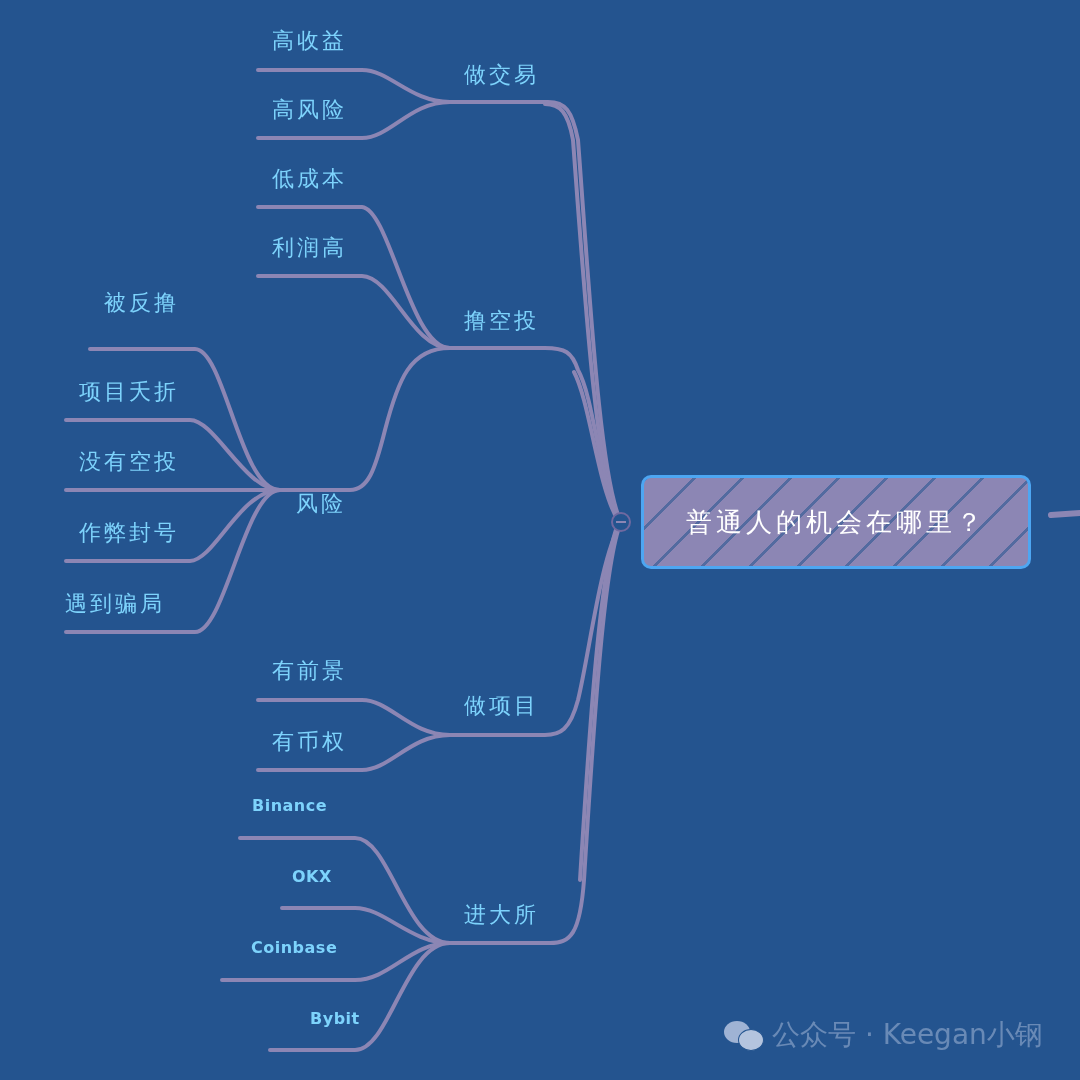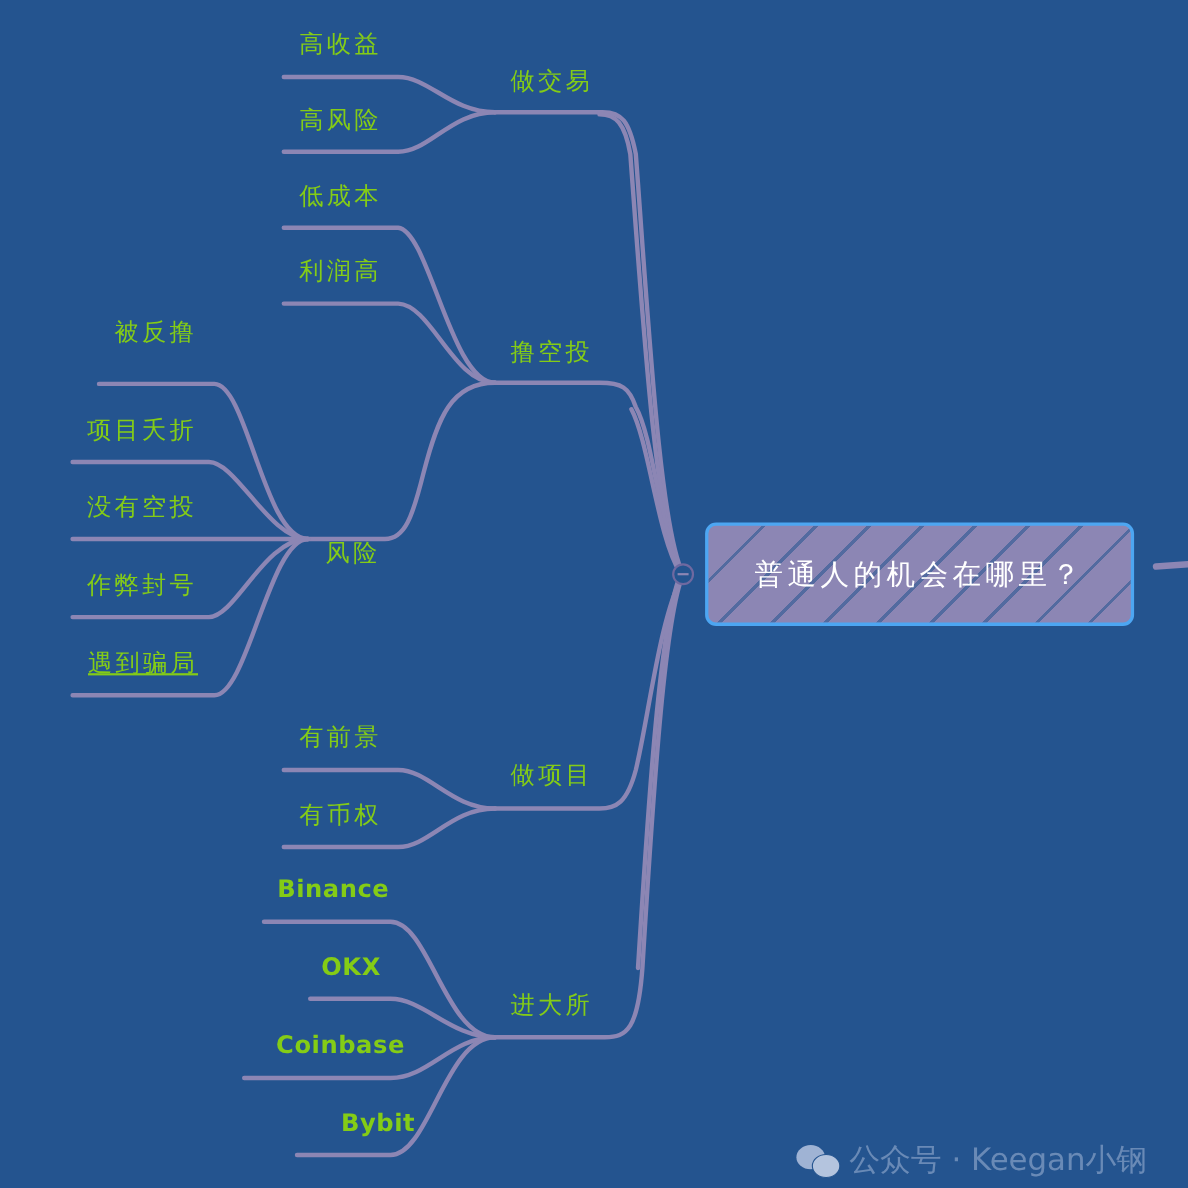--- a/index.html
+++ b/index.html
@@ -4,43 +4,43 @@
 <style>
   html, body { margin: 0; padding: 0; }
   body {
     width: 1080px; height: 1080px; overflow: hidden;
     background: #24548f;
     font-family: "DejaVu Sans", "Liberation Sans", sans-serif;
     position: relative;
   }
   #canvas { position: absolute; left: 0; top: 0; width: 1080px; height: 1080px; }
   .lbl {
-    position: absolute; color: #84cc16; font-size: 22px; letter-spacing: 3px;
+    position: absolute; color: #7dd3fc; font-size: 22px; letter-spacing: 3px;
     white-space: nowrap; line-height: 1;
   }
-  .lbl.en { letter-spacing: 0.5px; font-weight: bold; font-size: 22px; }
+  .lbl.en { letter-spacing: 0.5px; font-weight: bold; font-size: 16px; }
   #root-node {
     position: absolute; left: 641px; top: 475px; width: 390px; height: 94px;
     border: 3px solid #4da6f2; border-radius: 10px; box-sizing: border-box;
     background:
       repeating-linear-gradient(135deg, rgba(36,84,143,0.55) 0 3px, transparent 3px 34px),
       #8c86b4;
     display: flex; align-items: center; justify-content: center;
   }
   #root-node .root-text {
     color: #ffffff; font-size: 26px; letter-spacing: 4px;
   }
   #collapse-toggle {
     position: absolute; left: 611px; top: 512px; width: 20px; height: 20px;
     border-radius: 50%; border: 2px solid #6f69a0; box-sizing: border-box;
     background: #24548f; display: flex; align-items: center; justify-content: center;
   }
   #collapse-toggle span { display:block; width: 10px; height: 2px; background: #8c86b4; }
   #watermark {
-    position: absolute; left: 722px; top: 1010px; height: 50px; display: flex; align-items: center; margin-top: 20px;
+    position: absolute; left: 722px; top: 1010px; height: 50px; display: flex; align-items: center;
   }
   #watermark .wechat-icon { width: 44px; height: 36px; position: relative; margin-right: 6px; }
   #watermark .bubble1 { position:absolute; left:2px; top:4px; width:26px; height:22px; border-radius:50%; background:#9fb3d4; }
   #watermark .bubble2 { position:absolute; left:16px; top:12px; width:24px; height:20px; border-radius:50%; background:#b4c4de; border:1px solid #24548f; }
   #watermark .faint {
     position: absolute; left: 50px; top: 6px; color: rgba(190,205,230,0.45); font-size: 28px; white-space: nowrap;
   }
   #watermark .main {
     position: relative; color: #ffffff; font-size: 30px; white-space: nowrap;
     text-shadow: 0 0 3px rgba(0,0,0,0.5);
@@ -104,21 +104,21 @@
 <div class="lbl" style="left:272px; top:99px;">高风险</div>
 
 <div class="lbl" style="left:272px; top:168px;">低成本</div>
 <div class="lbl" style="left:272px; top:237px;text-align:right;">利润高</div>
 <div class="lbl" style="left:296px; top:451px;margin-top:42px;">风险</div>
 
 <div class="lbl" style="left:104px; top:292px;">被反撸</div>
 <div class="lbl" style="left:79px; top:381px;">项目夭折</div>
 <div class="lbl" style="left:79px; top:451px;">没有空投</div>
 <div class="lbl" style="left:79px; top:522px;">作弊封号</div>
-<div class="lbl" style="left:80px; top:593px;text-decoration:underline;">遇到骗局</div>
+<div class="lbl" style="left:65px; top:593px;">遇到骗局</div>
 
 <div class="lbl" style="left:272px; top:660px;">有前景</div>
 <div class="lbl" style="left:272px; top:731px;">有币权</div>
 
 <div class="lbl en" style="left:252px; top:798px;">Binance</div>
 <div class="lbl en" style="left:292px; top:869px;">OKX</div>
 <div class="lbl en" style="left:251px; top:940px;">Coinbase</div>
 <div class="lbl en" style="left:281px; top:1011px;margin-left:29px;">Bybit</div>
 
 <div id="watermark">

